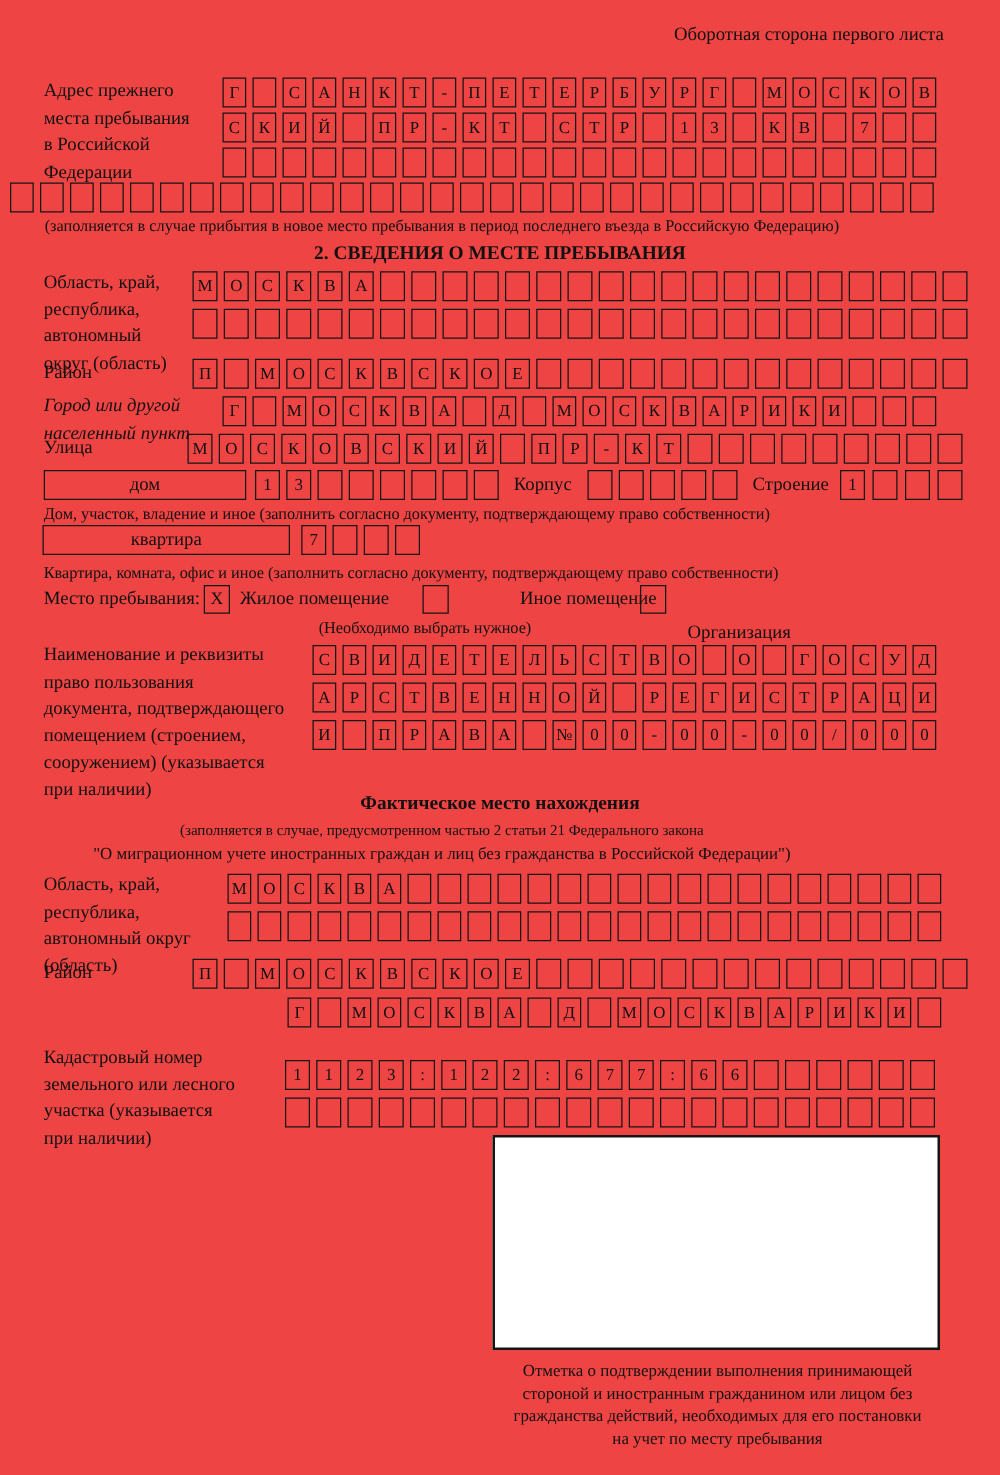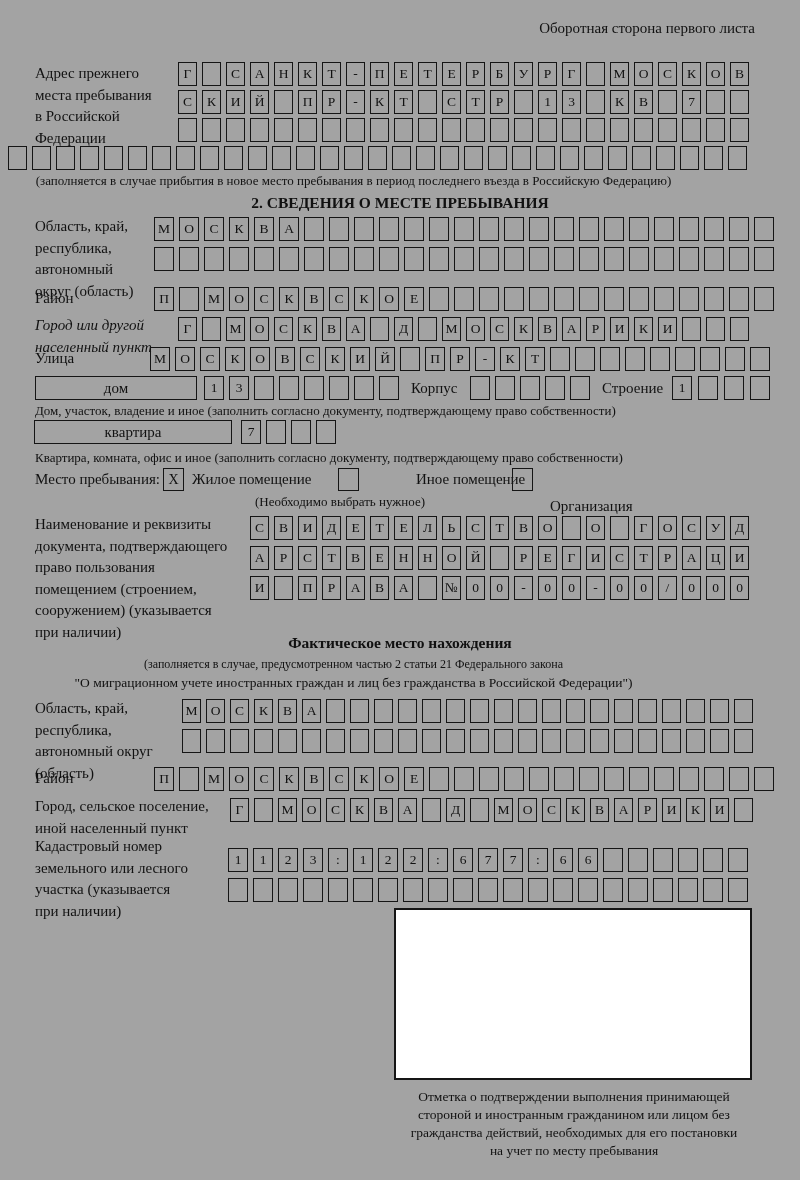--- a/index.html
+++ b/index.html
@@ -1,16 +1,16 @@
 <!DOCTYPE html>
 <html><head>
 <meta charset="utf-8">
 <style>
   html,body{margin:0;padding:0;background:#fff;}
-  .page{position:relative;width:800px;height:1180px;background:#a3a3a3;
+  .page{position:relative;width:800px;height:1180px;background:#ef4444;
         font-family:"Liberation Serif","DejaVu Serif",serif;color:#111;overflow:hidden;}
   .lbl{position:absolute;font-size:15px;line-height:21.5px;color:#111;}
   .cells{position:absolute;display:flex;}
   .cell{flex:none;width:19px;height:24px;border:1.6px solid #151515;box-sizing:border-box;
         margin-right:5px;display:flex;align-items:center;justify-content:center;
         font-size:13.5px;line-height:1;}
   .p25 .cell{width:20px;}
   .p26 .cell{width:20px;margin-right:6px;}
   .widebox{position:absolute;height:24px;border:1.6px solid #151515;box-sizing:border-box;
         display:flex;align-items:center;justify-content:center;font-size:15px;}
@@ -397,22 +397,22 @@
   <div class="cb" id="cb1">X</div>
   <div class="lbl" id="opt1">Жилое помещение</div>
   <div class="cb" id="cb2"></div>
   <div class="lbl" id="opt2">Иное помещение</div>
   <div class="cb" id="cb3"></div>
   <div class="lbl" id="opt3">Организация</div>
   <div class="note" id="stay-note">(Необходимо выбрать нужное)</div>
 
   <div class="lbl" id="doc-label">
       <div>Наименование и реквизиты</div>
+      <div>право пользования</div>
       <div>документа, подтверждающего</div>
-      <div>право пользования</div>
       <div>помещением (строением,</div>
       <div>сооружением) (указывается</div>
       <div>при наличии)</div>
     </div>
   <div class="cells" id="doc-r1">
       <span class="cell">С</span>
       <span class="cell">В</span>
       <span class="cell">И</span>
       <span class="cell">Д</span>
       <span class="cell">Е</span>
@@ -565,24 +565,20 @@
       <span class="cell"></span>
       <span class="cell"></span>
       <span class="cell"></span>
       <span class="cell"></span>
       <span class="cell"></span>
       <span class="cell"></span>
       <span class="cell"></span>
       <span class="cell"></span>
     </div>
 
-  <div class="lbl" id="fact-city-label">
-      <div>Город, сельское поселение,</div>
-      <div>иной населенный пункт</div>
-    </div>
   <div class="cells" id="fact-city-row">
       <span class="cell">Г</span>
       <span class="cell"></span>
       <span class="cell">М</span>
       <span class="cell">О</span>
       <span class="cell">С</span>
       <span class="cell">К</span>
       <span class="cell">В</span>
       <span class="cell">А</span>
       <span class="cell"></span>

